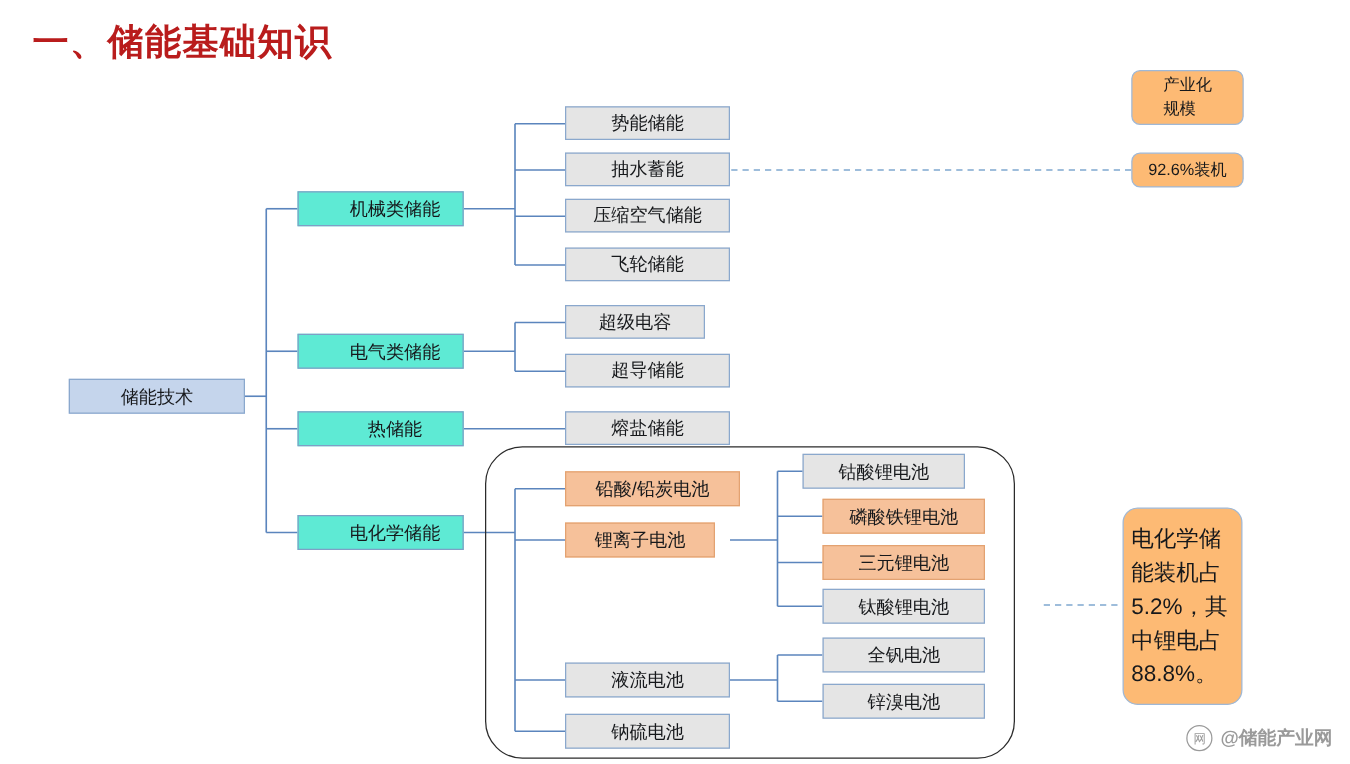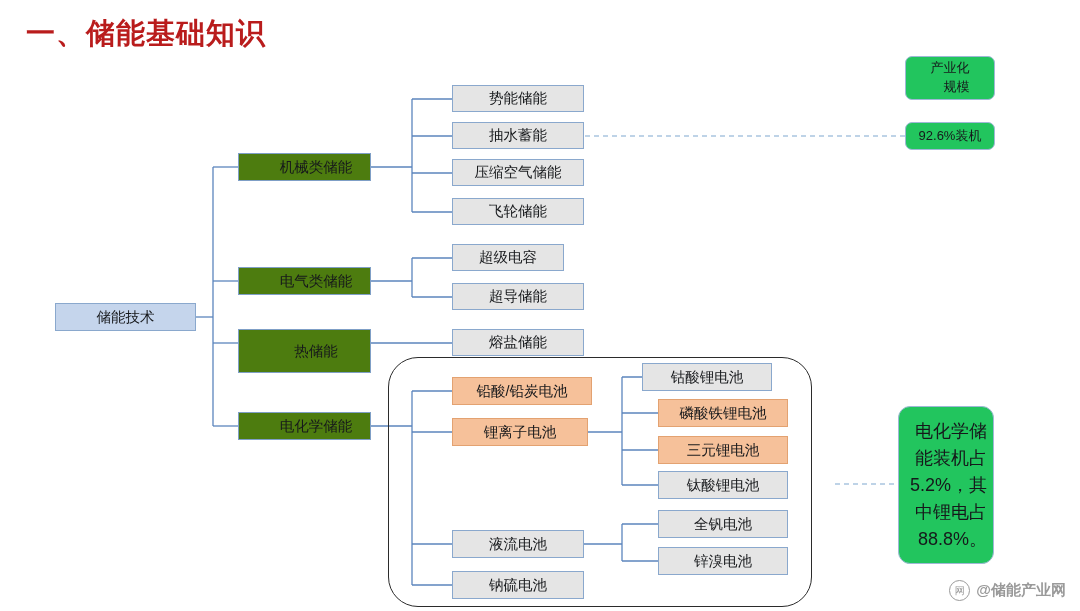--- a/index.html
+++ b/index.html
@@ -29,34 +29,34 @@
     position:absolute;
     box-sizing:border-box;
     display:flex;align-items:center;justify-content:center;
     font-size:14.5px;
     border:1px solid #7f9fc6;
     background:#b9cbe4;
     color:#16181b;
     white-space:nowrap;
   }
   .node.blue-light{background:#c5d5ec;border-color:#8aa8cd;}
-  .node.blue-mid{background:#4d7c0f;border-color:#7f9fc6;padding-left:23px;}
+  .node.blue-mid{background:#5eead4;border-color:#7f9fc6;padding-left:23px;}
   .node.orange{background:#f6c19a;border-color:#e3a271;}
   .node.plain{background:#e5e5e5;border-color:#8aa8cd;}
 
   .callout{
     position:absolute;
     box-sizing:border-box;
     border:1px solid #9fb8d6;
     border-radius:7px;
-    background:#22c55e;
+    background:#fdba74;
     color:#16181b;
     font-size:13px;
     display:flex;align-items:center;justify-content:center;
-    text-align:right;
+    text-align:left;
     line-height:1.45;
     padding:4px 6px;
     white-space:pre-line;
   }
   .callout.big{
     font-size:18px;line-height:1.5;border-radius:12px;
   }
   .group-round{
     position:absolute;
     border:1.6px solid #2b2b2b;
@@ -132,35 +132,35 @@
       <path d="M835,484 H898"></path>
     </g>
   </svg>
 
   <div class="group-round" style="left:388px;top:357px;width:424px;height:250px;"></div>
 
   <div class="node blue-light" style="left:55px;top:303px;width:141px;height:28px;">储能技术</div>
 
   <div class="node blue-mid" style="left:238px;top:153px;width:133px;height:28px;">机械类储能</div>
   <div class="node blue-mid" style="left:238px;top:267px;width:133px;height:28px;">电气类储能</div>
-  <div class="node blue-mid" style="left:238px;top:329px;width:133px;height:44px;">热储能</div>
+  <div class="node blue-mid" style="left:238px;top:329px;width:133px;height:28px;">热储能</div>
   <div class="node blue-mid" style="left:238px;top:412px;width:133px;height:28px;">电化学储能</div>
 
   <div class="node plain" style="left:452px;top:85px;width:132px;height:27px;">势能储能</div>
   <div class="node plain" style="left:452px;top:122px;width:132px;height:27px;">抽水蓄能</div>
   <div class="node plain" style="left:452px;top:159px;width:132px;height:27px;">压缩空气储能</div>
   <div class="node plain" style="left:452px;top:198px;width:132px;height:27px;">飞轮储能</div>
 
   <div class="node plain" style="left:452px;top:244px;width:112px;height:27px;">超级电容</div>
   <div class="node plain" style="left:452px;top:283px;width:132px;height:27px;">超导储能</div>
 
   <div class="node plain" style="left:452px;top:329px;width:132px;height:27px;">熔盐储能</div>
 
   <div class="node orange" style="left:452px;top:377px;width:140px;height:28px;">铅酸/铅炭电池</div>
-  <div class="node orange" style="left:452px;top:418px;width:136px;height:28px;">锂离子电池</div>
+  <div class="node orange" style="left:452px;top:418px;width:120px;height:28px;">锂离子电池</div>
   <div class="node plain" style="left:452px;top:530px;width:132px;height:28px;">液流电池</div>
   <div class="node plain" style="left:452px;top:571px;width:132px;height:28px;">钠硫电池</div>
 
   <div class="node plain" style="left:642px;top:363px;width:130px;height:28px;">钴酸锂电池</div>
   <div class="node orange" style="left:658px;top:399px;width:130px;height:28px;">磷酸铁锂电池</div>
   <div class="node orange" style="left:658px;top:436px;width:130px;height:28px;">三元锂电池</div>
   <div class="node plain" style="left:658px;top:471px;width:130px;height:28px;">钛酸锂电池</div>
 
   <div class="node plain" style="left:658px;top:510px;width:130px;height:28px;">全钒电池</div>
   <div class="node plain" style="left:658px;top:547px;width:130px;height:28px;">锌溴电池</div>

